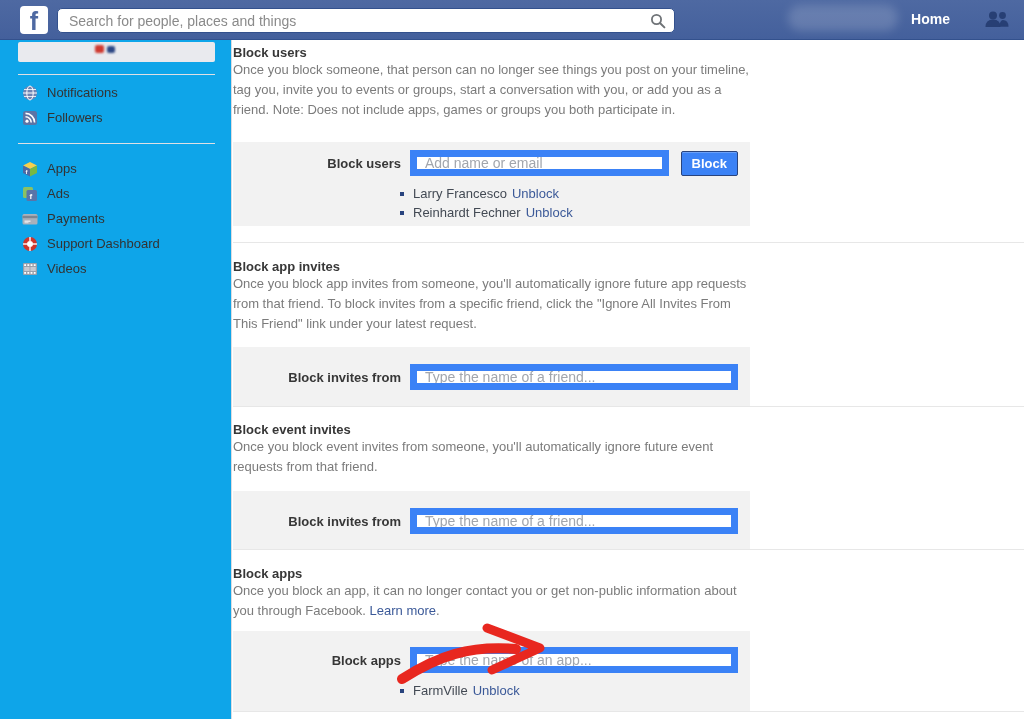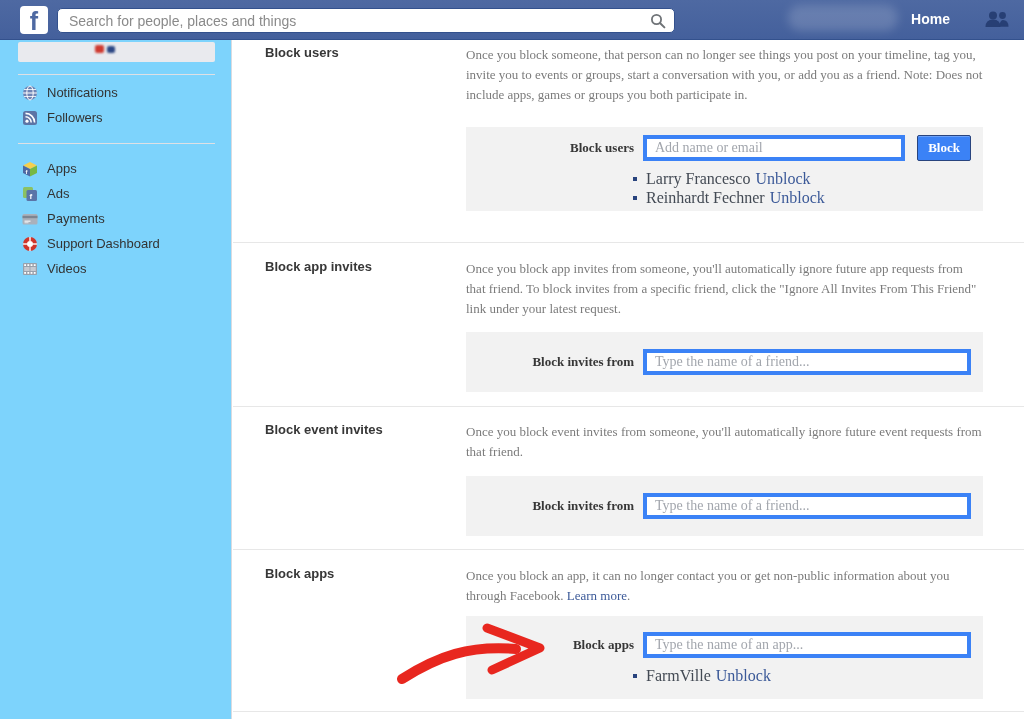--- a/index.html
+++ b/index.html
@@ -18,64 +18,64 @@
   .searchbox input { position:absolute; left:0; top:0; width:100%; height:100%; border:none; outline:none;
                background:transparent; font-family:inherit; font-size:14px; color:#333; padding:0 32px 0 11px; border-radius:5px;}
   .searchbox input::placeholder { color:#8a8a8a; }
   .search-ic { position:absolute; right:8px; top:4px; width:16px; height:16px; cursor:pointer; }
   .redacted { position:absolute; left:788px; top:5px; width:110px; height:26px; border-radius:13px;
               background:rgba(255,255,255,0.16); filter:blur(5px); }
   .home-link { position:absolute; right:74px; top:11px; color:#fff; font-weight:bold; font-size:14px; cursor:pointer; }
   .friends-ic { position:absolute; right:14px; top:10px; width:26px; height:20px; cursor:pointer; }
 
   
-  .sidebar { position:absolute; top:40px; left:0; width:232px; height:679px; background:#7dd3fc;
+  .sidebar { position:absolute; top:40px; left:0; width:232px; height:679px; background:#0ea5e9;
              border-right:1px solid #d9dbe0; z-index:5; }
   .sel-partial { position:absolute; left:18px; top:2px; width:197px; height:20px; background:#e9eaee;
                  border-radius:2px; cursor:pointer; }
   .sel-frag-red { position:absolute; left:77px; top:3px; width:9px; height:8px; background:#cf3a30;
                   border-radius:2px; filter:blur(1px); }
   .sel-frag-navy { position:absolute; left:89px; top:4px; width:8px; height:7px; background:#2c4784;
                    border-radius:2px; filter:blur(1px); }
   .side-div { height:1px; background:#dfe0e4; margin-left:18px; width:197px; }
   .side-div.d1 { margin-top:34px; margin-bottom:5px; }
   .side-div.d2 { margin-top:13px; margin-bottom:12px; }
   .side-item { display:flex; align-items:center; height:25px; padding-left:22px; font-size:13px;
                color:#333; cursor:pointer; }
   .side-item .ic { width:16px; height:16px; margin-right:9px; flex-shrink:0; }
 
   
   .main { position:absolute; left:233px; top:40px; width:791px; height:679px; background:#fff; }
-  .section { display:flex; border-bottom:1px solid #e7e7e7; padding-left:32px; overflow:hidden; }
+  .section { display:flex; border-bottom:1px solid #e7e7e7; overflow:hidden;flex-direction:column; }
   .sec1 { height:203px; padding-top:5px; }
   .sec2 { height:164px; padding-top:16px; }
   .sec3 { height:143px; padding-top:15px; }
   .sec4 { height:162px; padding-top:16px; }
   .sec-left { width:201px; flex-shrink:0; font-weight:bold; font-size:13px; color:#373737; }
-  .sec-right { width:517px;font-family:Liberation Serif, serif; }
+  .sec-right { width:517px; }
   .desc { font-size:13px; line-height:20px; color:#7b7b7b; }
   .desc a { color:#3b5998; text-decoration:none; cursor:pointer; }
 
   .graybox { background:#f2f2f2; }
   .gb1 { margin-top:22px; padding:8px 12px 4px; }
   .gb2 { margin-top:13px; padding:17px 12px; }
   .gb3 { margin-top:14px; padding:17px 12px; }
   .gb4 { margin-top:10px; padding:16px 12px 14px; }
   .form-row { display:flex; align-items:center; }
   .form-label { width:156px; text-align:right; font-weight:bold; font-size:13px; color:#373737;
                 margin-right:9px; flex-shrink:0; }
-  input.txt { height:26px; border:4px solid #3b82f6; font-family:inherit; font-size:14px; color:#333;
+  input.txt { height:26px; border:7px solid #3b82f6; font-family:inherit; font-size:14px; color:#333;
               padding:0 8px; background:#fff; }
   input.txt::placeholder { color:#a2a6ad; }
   .in-users { width:268px; }
   .in-wide { width:335px; }
   .btn-block { margin-left:12px; background:#3b82f6; border:1px solid #29447e; color:#fff;
                font-family:inherit; font-weight:bold; font-size:13px; padding:4px 10px;
                border-radius:2px; box-shadow:inset 0 1px 0 rgba(255,255,255,.25); cursor:pointer; }
-  .blocked-list { list-style:none; margin:8px 0 0 155px; font-size:16px; }
+  .blocked-list { list-style:none; margin:8px 0 0 155px; font-size:13px; }
   .blocked-list li { display:flex; align-items:center; height:19px; }
   .bullet { width:4px; height:4px; background:#29447e; margin-right:9px; flex-shrink:0; }
   .bname { color:#434a54; }
   .unblock { color:#3b5998; text-decoration:none; margin-left:5px; cursor:pointer;text-align:center; }
 
   .red-arrow { position:absolute; left:378px; top:612px; width:210px; height:95px; z-index:10;
                pointer-events:none; }
 </style>
 </head>
 <body>

